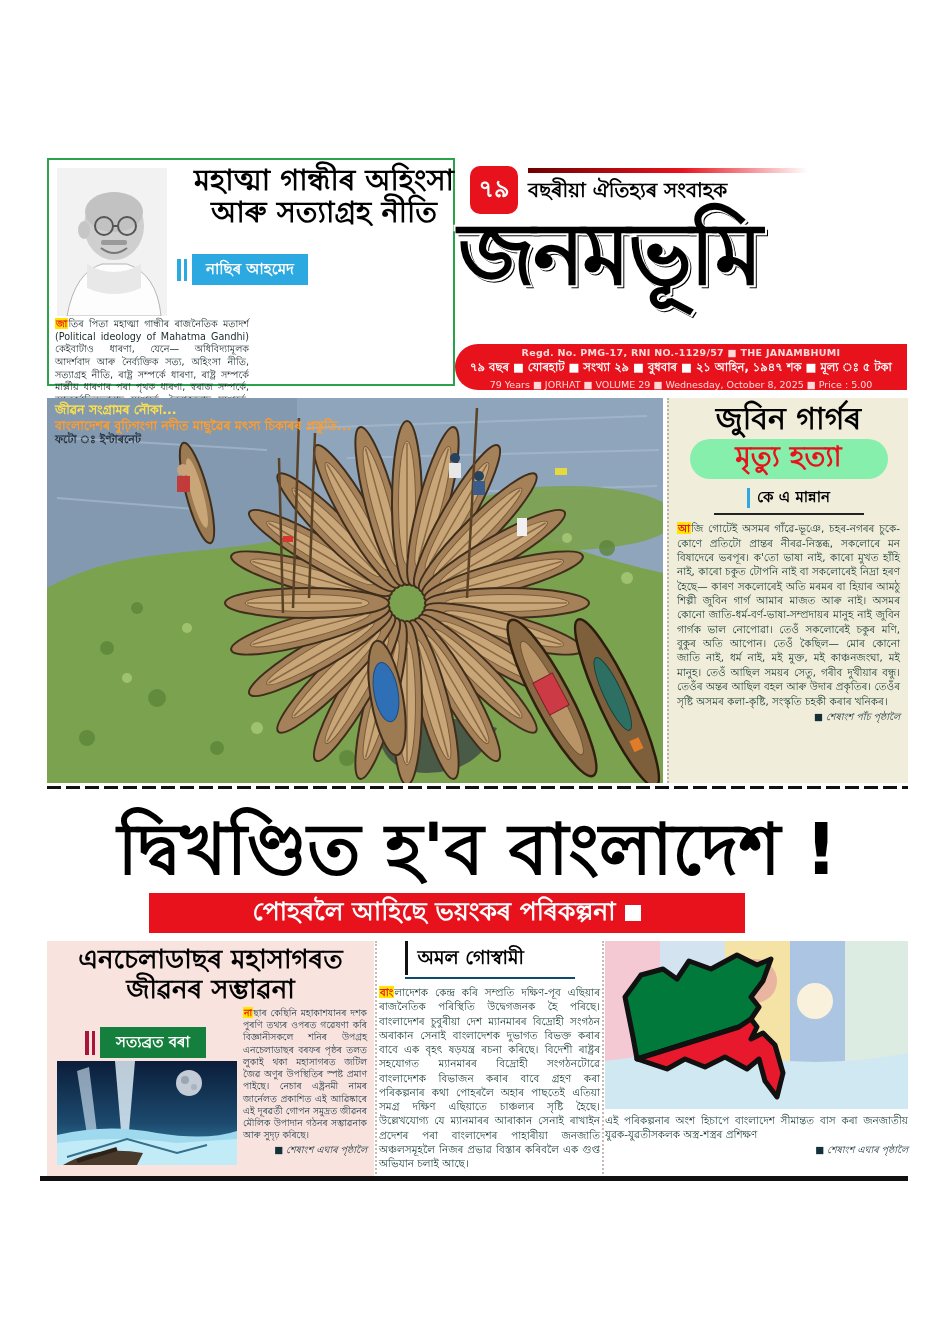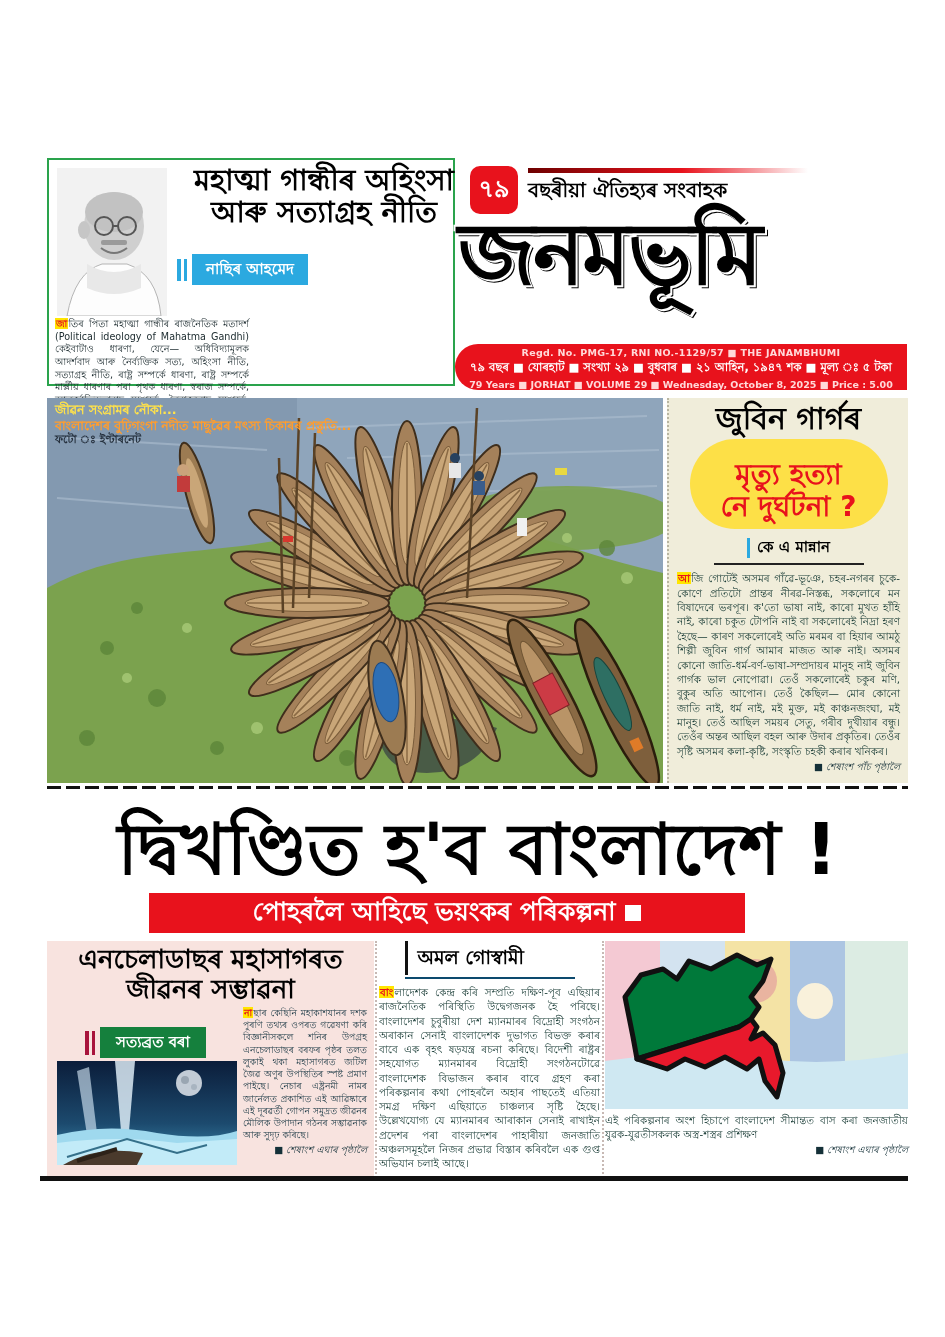--- a/index.html
+++ b/index.html
@@ -27,33 +27,33 @@
 
   
   .badge79{left:470px;top:166px;width:48px;height:48px;background:#e8121c;border-radius:10px;color:#fff;font-size:24px;font-weight:bold;display:flex;align-items:center;justify-content:center;}
   .tagline-wrap{left:528px;top:168px;width:280px;}
   .tagline-bar{height:5px;width:100%;background:linear-gradient(to right,#6e0000,#e8121c 55%,#ffffff);}
   .tagline{font-size:20px;font-weight:bold;color:#000;margin-top:2px;white-space:nowrap;}
   .logo{left:458px;top:192px;width:450px;font-size:86px;font-weight:bold;color:#000;white-space:nowrap;line-height:1.45;letter-spacing:-2px;text-shadow:2px 2px 0 #fff, -2px -2px 0 #fff, 3px 3px 0 #000;}
   .infobar{left:455px;top:344px;width:452px;height:46px;background:#e8121c;border-radius:24px 0 0 24px;color:#fff;text-align:center;padding-top:3px;box-sizing:border-box;}
   .infobar .l1{font-size:9.5px;color:#ffd9d9;font-weight:bold;letter-spacing:.3px;}
   .infobar .l2{font-size:11.5px;font-weight:bold;margin-top:1px;}
-  .infobar .l3{font-size:9.5px;color:#ffd9d9;font-weight:bold;margin-top:1px;}
+  .infobar .l3{font-size:9.5px;color:#ffd9d9;font-weight:normal;margin-top:1px;}
 
   
   .main-photo{left:47px;top:398px;width:616px;height:385px;overflow:hidden;}
   .photo-caption{position:absolute;left:8px;top:4px;line-height:1.25;}
   .photo-caption .c1{color:#ffe24a;font-weight:bold;font-size:12.5px;}
   .photo-caption .c2{color:#ff9d2e;font-weight:bold;font-size:12.5px;}
   .photo-caption .c3{color:#25303d;font-weight:bold;font-size:11px;}
 
   
   .zubeen-col{left:667px;top:398px;width:241px;height:385px;background:#f0edda;border-left:2px dotted #b9b6a2;padding:4px 8px;box-sizing:border-box;}
   .zubeen-h1{font-size:30px;font-weight:bold;color:#000;text-align:center;line-height:1.1;}
-  .zubeen-blob{margin:4px auto 0;width:190px;background:#fde047;border-radius:45px;text-align:center;padding:20px 4px 6px;}
+  .zubeen-blob{margin:4px auto 0;width:190px;background:#86efac;border-radius:45px;text-align:center;padding:2px 4px 6px;}
   .zubeen-blob .bl{font-size:28px;font-weight:bold;color:#e8121c;line-height:1.15;}
   .zubeen-byline{display:flex;align-items:center;justify-content:center;margin-top:6px;border-bottom:2px solid #222;padding-bottom:3px;width:150px;margin-left:auto;margin-right:auto;}
   .zubeen-byline .bar{width:3px;height:20px;background:#2ba9e0;margin-right:7px;}
   .zubeen-byline .nm{font-size:15px;font-weight:bold;color:#000;}
   .zubeen-body{margin-top:6px;font-size:10.4px;line-height:1.38;color:#173a34;}
 
   
   .dash-rule{left:47px;top:786px;width:861px;height:3px;background:repeating-linear-gradient(90deg,#111 0 14px,transparent 14px 19px);}
   .lead-headline{left:47px;top:795px;width:861px;text-align:center;font-size:71px;font-weight:bold;color:#000;white-space:nowrap;}
   .subhead{left:149px;top:893px;width:596px;height:40px;background:#e8121c;color:#fff;font-size:25px;font-weight:bold;display:flex;align-items:center;justify-content:center;gap:10px;}
@@ -243,21 +243,20 @@
     <div class="c1">জীৱন সংগ্ৰামৰ নৌকা...</div>
     <div class="c2">বাংলাদেশৰ বুঢ়িগংগা নদীত মাছুৱৈৰ মৎস্য চিকাৰৰ প্ৰস্তুতি...</div>
     <div class="c3">ফটো ঃ ইণ্টাৰনেট</div>
   </div>
 </div>
 
 <div class="abs zubeen-col">
   <div class="zubeen-h1">জুবিন গাৰ্গৰ</div>
   <div class="zubeen-blob">
     <div class="bl">মৃত্যু হত্যা</div>
-    <div class="bl">নে দুৰ্ঘটনা ?</div>
   </div>
   <div class="zubeen-byline">
     <span class="bar"></span>
     <span class="nm">কে এ মান্নান</span>
   </div>
   <div class="zubeen-body justify"><span class="lead-hl">আ</span><span>জি গোটেই অসমৰ গাঁৱে-ভূঞে, চহৰ-নগৰৰ চুকে-কোণে প্ৰতিটো প্ৰান্তৰ নীৰৱ-নিস্তব্ধ, সকলোৰে মন বিষাদেৰে ভৰপূৰ। ক'তো ভাষা নাই, কাৰো মুখত হাঁহি নাই, কাৰো চকুত টোপনি নাই বা সকলোৰেই নিদ্ৰা হৰণ হৈছে— কাৰণ সকলোৰেই অতি মৰমৰ বা হিয়াৰ আমঠু শিল্পী জুবিন গাৰ্গ আমাৰ মাজত আৰু নাই। অসমৰ কোনো জাতি-ধৰ্ম-বৰ্ণ-ভাষা-সম্প্ৰদায়ৰ মানুহ নাই জুবিন গাৰ্গক ভাল নোপোৱা। তেওঁ সকলোৰেই চকুৰ মণি, বুকুৰ অতি আপোন। তেওঁ কৈছিল— মোৰ কোনো জাতি নাই, ধৰ্ম নাই, মই মুক্ত, মই কাঞ্চনজংঘা, মই মানুহ। তেওঁ আছিল সময়ৰ সেতু, গৰীব দুখীয়াৰ বন্ধু। তেওঁৰ অন্তৰ আছিল বহল আৰু উদাৰ প্ৰকৃতিৰ। তেওঁৰ সৃষ্টি অসমৰ কলা-কৃষ্টি, সংস্কৃতি চহকী কৰাৰ খনিকৰ।</span>
     <div class="continued">■ শেষাংশ পাঁচ পৃষ্ঠালৈ</div>
   </div>
 </div>
 

